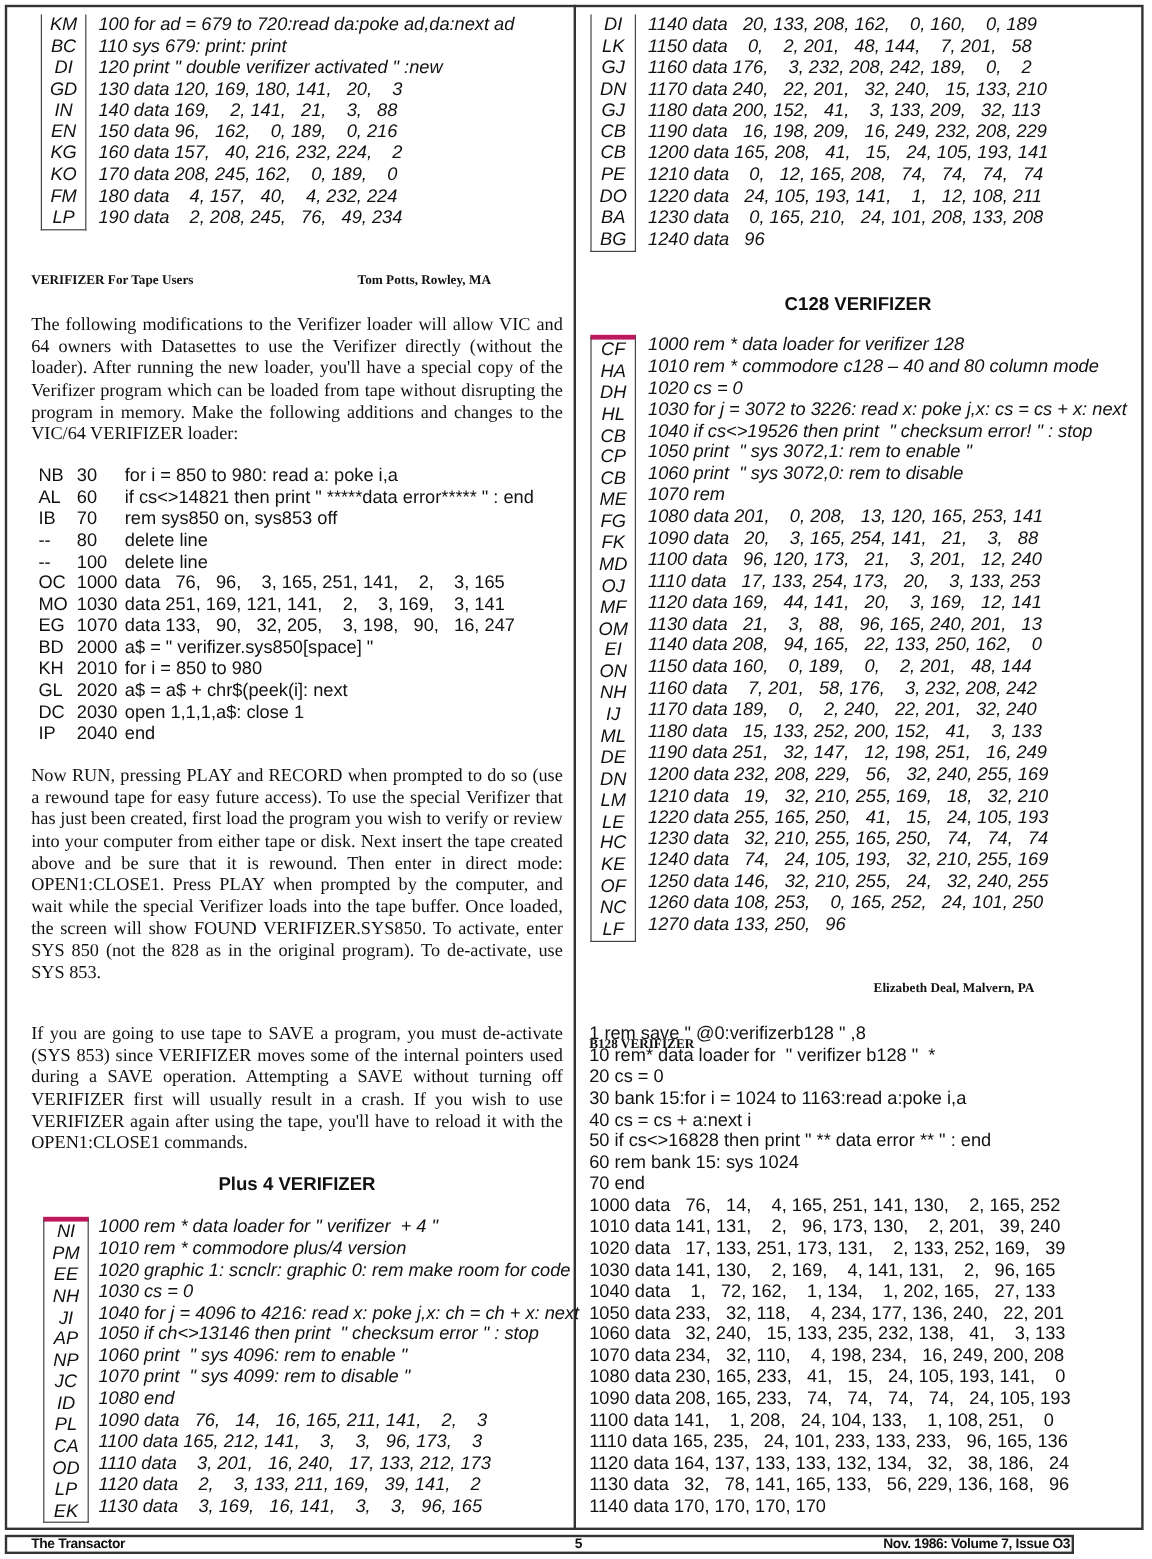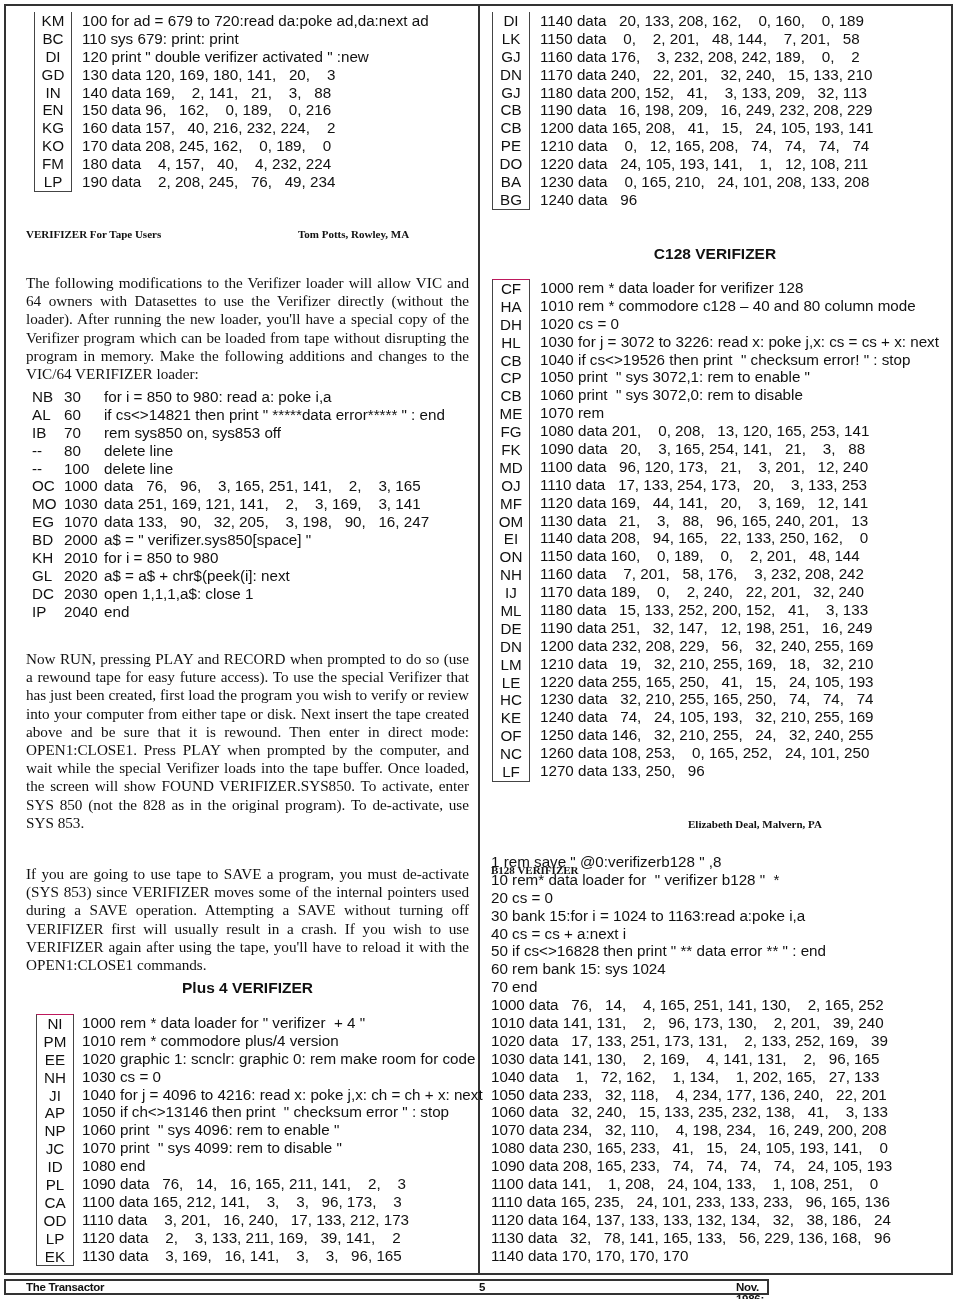--- a/index.html
+++ b/index.html
@@ -1,33 +1,33 @@
 <!DOCTYPE html>
 <html><head>
 <meta charset="utf-8">
 <style>
   html, body { margin: 0; padding: 0; background: #ffffff; }
   body { width: 960px; height: 1299px; position: relative; overflow: hidden; color: #111; }
   .page-frame { position: absolute; left: 4px; top: 4px; width: 949px; height: 1271px; border: 2px solid #333; border-bottom: 2px solid #333; box-sizing: border-box; }
   .col-divider { position: absolute; left: 478px; top: 4px; width: 2px; height: 1271px; background: #333; }
   .code { font-family: "Liberation Sans", sans-serif; font-size: 15.2px; line-height: 17.9px; white-space: pre; }
   .serif { font-family: "Liberation Serif", serif; font-size: 15.2px; line-height: 18.2px; text-align: justify; }
-  .listing { position: absolute; display: flex; }
+  .listing { position: absolute; display: flex; font-style: italic; }
   .chk { border: 1px solid #444; border-top: none; text-align: center; width: 36px; }
-  .chk.boxed { border-top: 1px solid #be185d; }
+  .chk.boxed { border-top: 4px solid #be185d; }
   .chk div, .lines div { height: 17.9px; }
   .lines { padding-left: 10px; }
   .head { position: absolute; font-family: "Liberation Serif", serif; font-weight: bold; font-size: 11px; }
   .chead { position: absolute; font-family: "Liberation Sans", sans-serif; font-weight: bold; font-size: 15.5px; text-align: center; }
-  .para { position: absolute; margin-top: 12px; }
+  .para { position: absolute; }
   .plain-listing { position: absolute; }
   .plain-listing div { height: 17.9px; }
   .tape-listing { position: absolute; display: grid; grid-template-columns: 32px 40px auto; }
   .tape-listing span { height: 17.9px; display: block; }
-  .footer { position: absolute; left: 4px; top: 1279px; width: 765px; height: 16px; border: 2px solid #333; box-sizing: border-box; font-family: "Liberation Sans", sans-serif; font-weight: bold; font-size: 11.5px; letter-spacing: -0.3px; }
+  .footer { position: absolute; left: 4px; top: 1279px; width: 891px; height: 16px; border: 2px solid #333; box-sizing: border-box; font-family: "Liberation Sans", sans-serif; font-weight: bold; font-size: 11.5px; letter-spacing: -0.3px; }
   .footer span { position: absolute; top: 0px; line-height: 12px; }
 </style>
 </head>
 <body>
 
 <div class="page-frame"></div>
 <div class="col-divider"></div>
 
 <div class="listing code" style="left:34px; top:12px;">
   <div class="chk" id="tl-chk"><div>KM</div><div>BC</div><div>DI</div><div>GD</div><div>IN</div><div>EN</div><div>KG</div><div>KO</div><div>FM</div><div>LP</div></div>
@@ -57,21 +57,21 @@
 </div>
 
 <div class="chead" style="left:490px; top:245px; width:450px;">C128 VERIFIZER</div>
 
 <div class="listing code" style="left:492px; top:279px;">
   <div class="chk boxed" id="c128-chk"><div>CF</div><div>HA</div><div>DH</div><div>HL</div><div>CB</div><div>CP</div><div>CB</div><div>ME</div><div>FG</div><div>FK</div><div>MD</div><div>OJ</div><div>MF</div><div>OM</div><div>EI</div><div>ON</div><div>NH</div><div>IJ</div><div>ML</div><div>DE</div><div>DN</div><div>LM</div><div>LE</div><div>HC</div><div>KE</div><div>OF</div><div>NC</div><div>LF</div></div>
   <div class="lines" id="c128-lines"><div>1000 rem * data loader for verifizer 128</div><div>1010 rem * commodore c128 – 40 and 80 column mode</div><div>1020 cs = 0</div><div>1030 for j = 3072 to 3226: read x: poke j,x: cs = cs + x: next</div><div>1040 if cs&lt;&gt;19526 then print  " checksum error! " : stop</div><div>1050 print  " sys 3072,1: rem to enable "</div><div>1060 print  " sys 3072,0: rem to disable</div><div>1070 rem</div><div>1080 data 201,    0, 208,   13, 120, 165, 253, 141</div><div>1090 data   20,    3, 165, 254, 141,   21,    3,   88</div><div>1100 data   96, 120, 173,   21,    3, 201,   12, 240</div><div>1110 data   17, 133, 254, 173,   20,    3, 133, 253</div><div>1120 data 169,   44, 141,   20,    3, 169,   12, 141</div><div>1130 data   21,    3,   88,   96, 165, 240, 201,   13</div><div>1140 data 208,   94, 165,   22, 133, 250, 162,    0</div><div>1150 data 160,    0, 189,    0,    2, 201,   48, 144</div><div>1160 data    7, 201,   58, 176,    3, 232, 208, 242</div><div>1170 data 189,    0,    2, 240,   22, 201,   32, 240</div><div>1180 data   15, 133, 252, 200, 152,   41,    3, 133</div><div>1190 data 251,   32, 147,   12, 198, 251,   16, 249</div><div>1200 data 232, 208, 229,   56,   32, 240, 255, 169</div><div>1210 data   19,   32, 210, 255, 169,   18,   32, 210</div><div>1220 data 255, 165, 250,   41,   15,   24, 105, 193</div><div>1230 data   32, 210, 255, 165, 250,   74,   74,   74</div><div>1240 data   74,   24, 105, 193,   32, 210, 255, 169</div><div>1250 data 146,   32, 210, 255,   24,   32, 240, 255</div><div>1260 data 108, 253,    0, 165, 252,   24, 101, 250</div><div>1270 data 133, 250,   96</div></div>
 </div>
 
 <div class="head" style="left:491px; top:864px;">B128 VERIFIZER</div>
-<div class="head" style="left:688px; top:818px;">Elizabeth Deal, Malvern, PA</div>
+<div class="head" style="left:728px; top:818px;">Elizabeth Deal, Malvern, PA</div>
 
 <div class="plain-listing code" id="b128-lines" style="left:491px; top:853px;"><div>1 rem save " @0:verifizerb128 " ,8</div><div>10 rem* data loader for  " verifizer b128 "  *</div><div>20 cs = 0</div><div>30 bank 15:for i = 1024 to 1163:read a:poke i,a</div><div>40 cs = cs + a:next i</div><div>50 if cs&lt;&gt;16828 then print " ** data error ** " : end</div><div>60 rem bank 15: sys 1024</div><div>70 end</div><div>1000 data   76,   14,    4, 165, 251, 141, 130,    2, 165, 252</div><div>1010 data 141, 131,    2,   96, 173, 130,    2, 201,   39, 240</div><div>1020 data   17, 133, 251, 173, 131,    2, 133, 252, 169,   39</div><div>1030 data 141, 130,    2, 169,    4, 141, 131,    2,   96, 165</div><div>1040 data    1,   72, 162,    1, 134,    1, 202, 165,   27, 133</div><div>1050 data 233,   32, 118,    4, 234, 177, 136, 240,   22, 201</div><div>1060 data   32, 240,   15, 133, 235, 232, 138,   41,    3, 133</div><div>1070 data 234,   32, 110,    4, 198, 234,   16, 249, 200, 208</div><div>1080 data 230, 165, 233,   41,   15,   24, 105, 193, 141,    0</div><div>1090 data 208, 165, 233,   74,   74,   74,   74,   24, 105, 193</div><div>1100 data 141,    1, 208,   24, 104, 133,    1, 108, 251,    0</div><div>1110 data 165, 235,   24, 101, 233, 133, 233,   96, 165, 136</div><div>1120 data 164, 137, 133, 133, 132, 134,   32,   38, 186,   24</div><div>1130 data   32,   78, 141, 165, 133,   56, 229, 136, 168,   96</div><div>1140 data 170, 170, 170, 170</div></div>
 
 <div class="footer">
   <span style="left:20px;">The Transactor</span>
   <span style="left:473px;">5</span>
   <span style="left:730px;">Nov. 1986: Volume 7, Issue O3</span>
 </div>
 
 </body></html>

